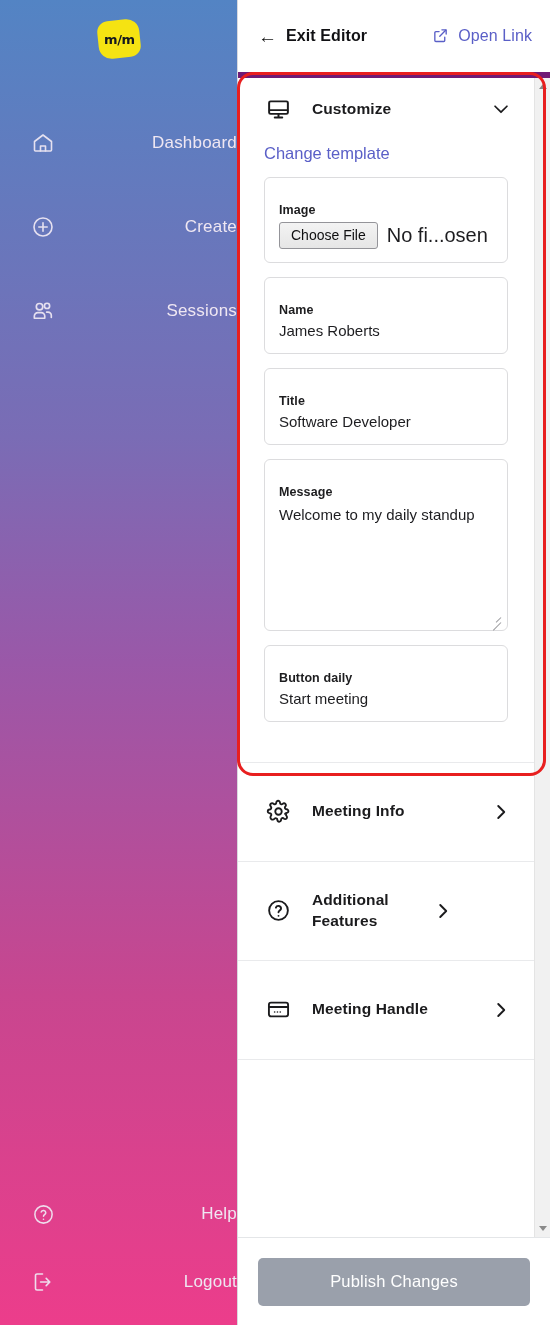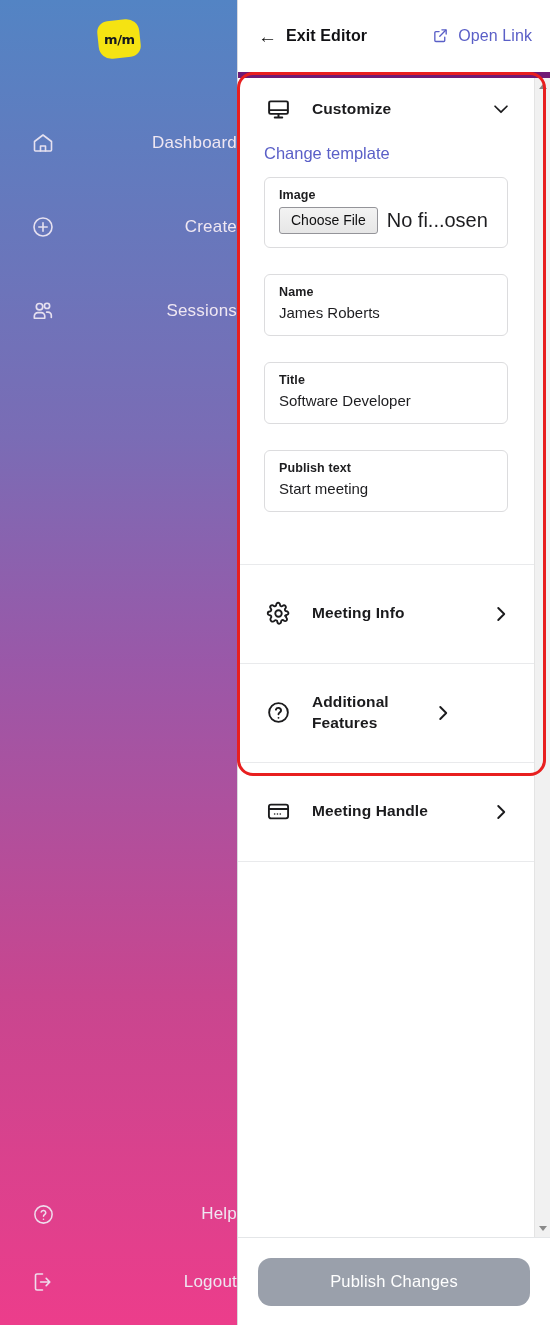--- a/index.html
+++ b/index.html
@@ -204,22 +204,22 @@
     font-size: 16.5px;
     color: #5a5fc7;
     margin: 4px 0 14px 0;
     cursor: pointer;
   }
 
   .field {
     border: 1px solid #dcdcde;
     border-radius: 6px;
     background: #fff;
-    padding: 10px 14px 13px 14px;
-    margin-bottom: 26px;
+    padding: 25px 14px 13px 14px;
+    margin-bottom: 14px;
     position: relative;
   }
   .field-label {
     font-size: 12.5px;
     font-weight: bold;
     color: #1d1d1f;
     display: block;
     margin-bottom: 5px;
     letter-spacing: .1px;
   }
@@ -327,21 +327,21 @@
     display: flex;
     align-items: center;
     justify-content: center;
   }
   .publish-btn {
     width: 272px;
     height: 48px;
     background: #9aa0ab;
     color: #ffffff;
     border: none;
-    border-radius: 13px;
+    border-radius: 5px;
     font-size: 16.5px;
     font-family: inherit;
     cursor: pointer;
     letter-spacing: .2px;
   }
 
   
   .annot {
     position: absolute;
     left: 237px;
@@ -484,24 +484,32 @@
             <input class="field-value" type="text" value="James Roberts" placeholder="Name" style="">
           </div>
 
           
           <div class="field">
             <span class="field-label">Title</span>
             <input class="field-value" type="text" value="Software Developer" placeholder="Title" style="">
           </div>
 
           
+          <div class="field textarea-field">
+            <span class="field-label">Message</span>
+            <textarea class="textarea-value" placeholder="Message" style="">Welcome to my daily standup</textarea>
+            <span class="resize-grip">
+              <span></span>
+                <span></span>
+            </span>
+          </div>
 
           
           <div class="field">
-            <span class="field-label">Publish text</span>
+            <span class="field-label">Button daily</span>
             <input class="field-value" type="text" value="Start meeting" placeholder="Button text" style="">
           </div>
         </div>
 
         <div class="divider"></div>
 
         <div class="section-head" style="min-height:98px">
           <span class="section-icon">
             <svg width="25" height="25" viewBox="0 0 24 24" fill="none" stroke="currentColor" stroke-width="1.8" stroke-linecap="round" stroke-linejoin="round">
               <circle cx="12" cy="12" r="3.1"></circle>

